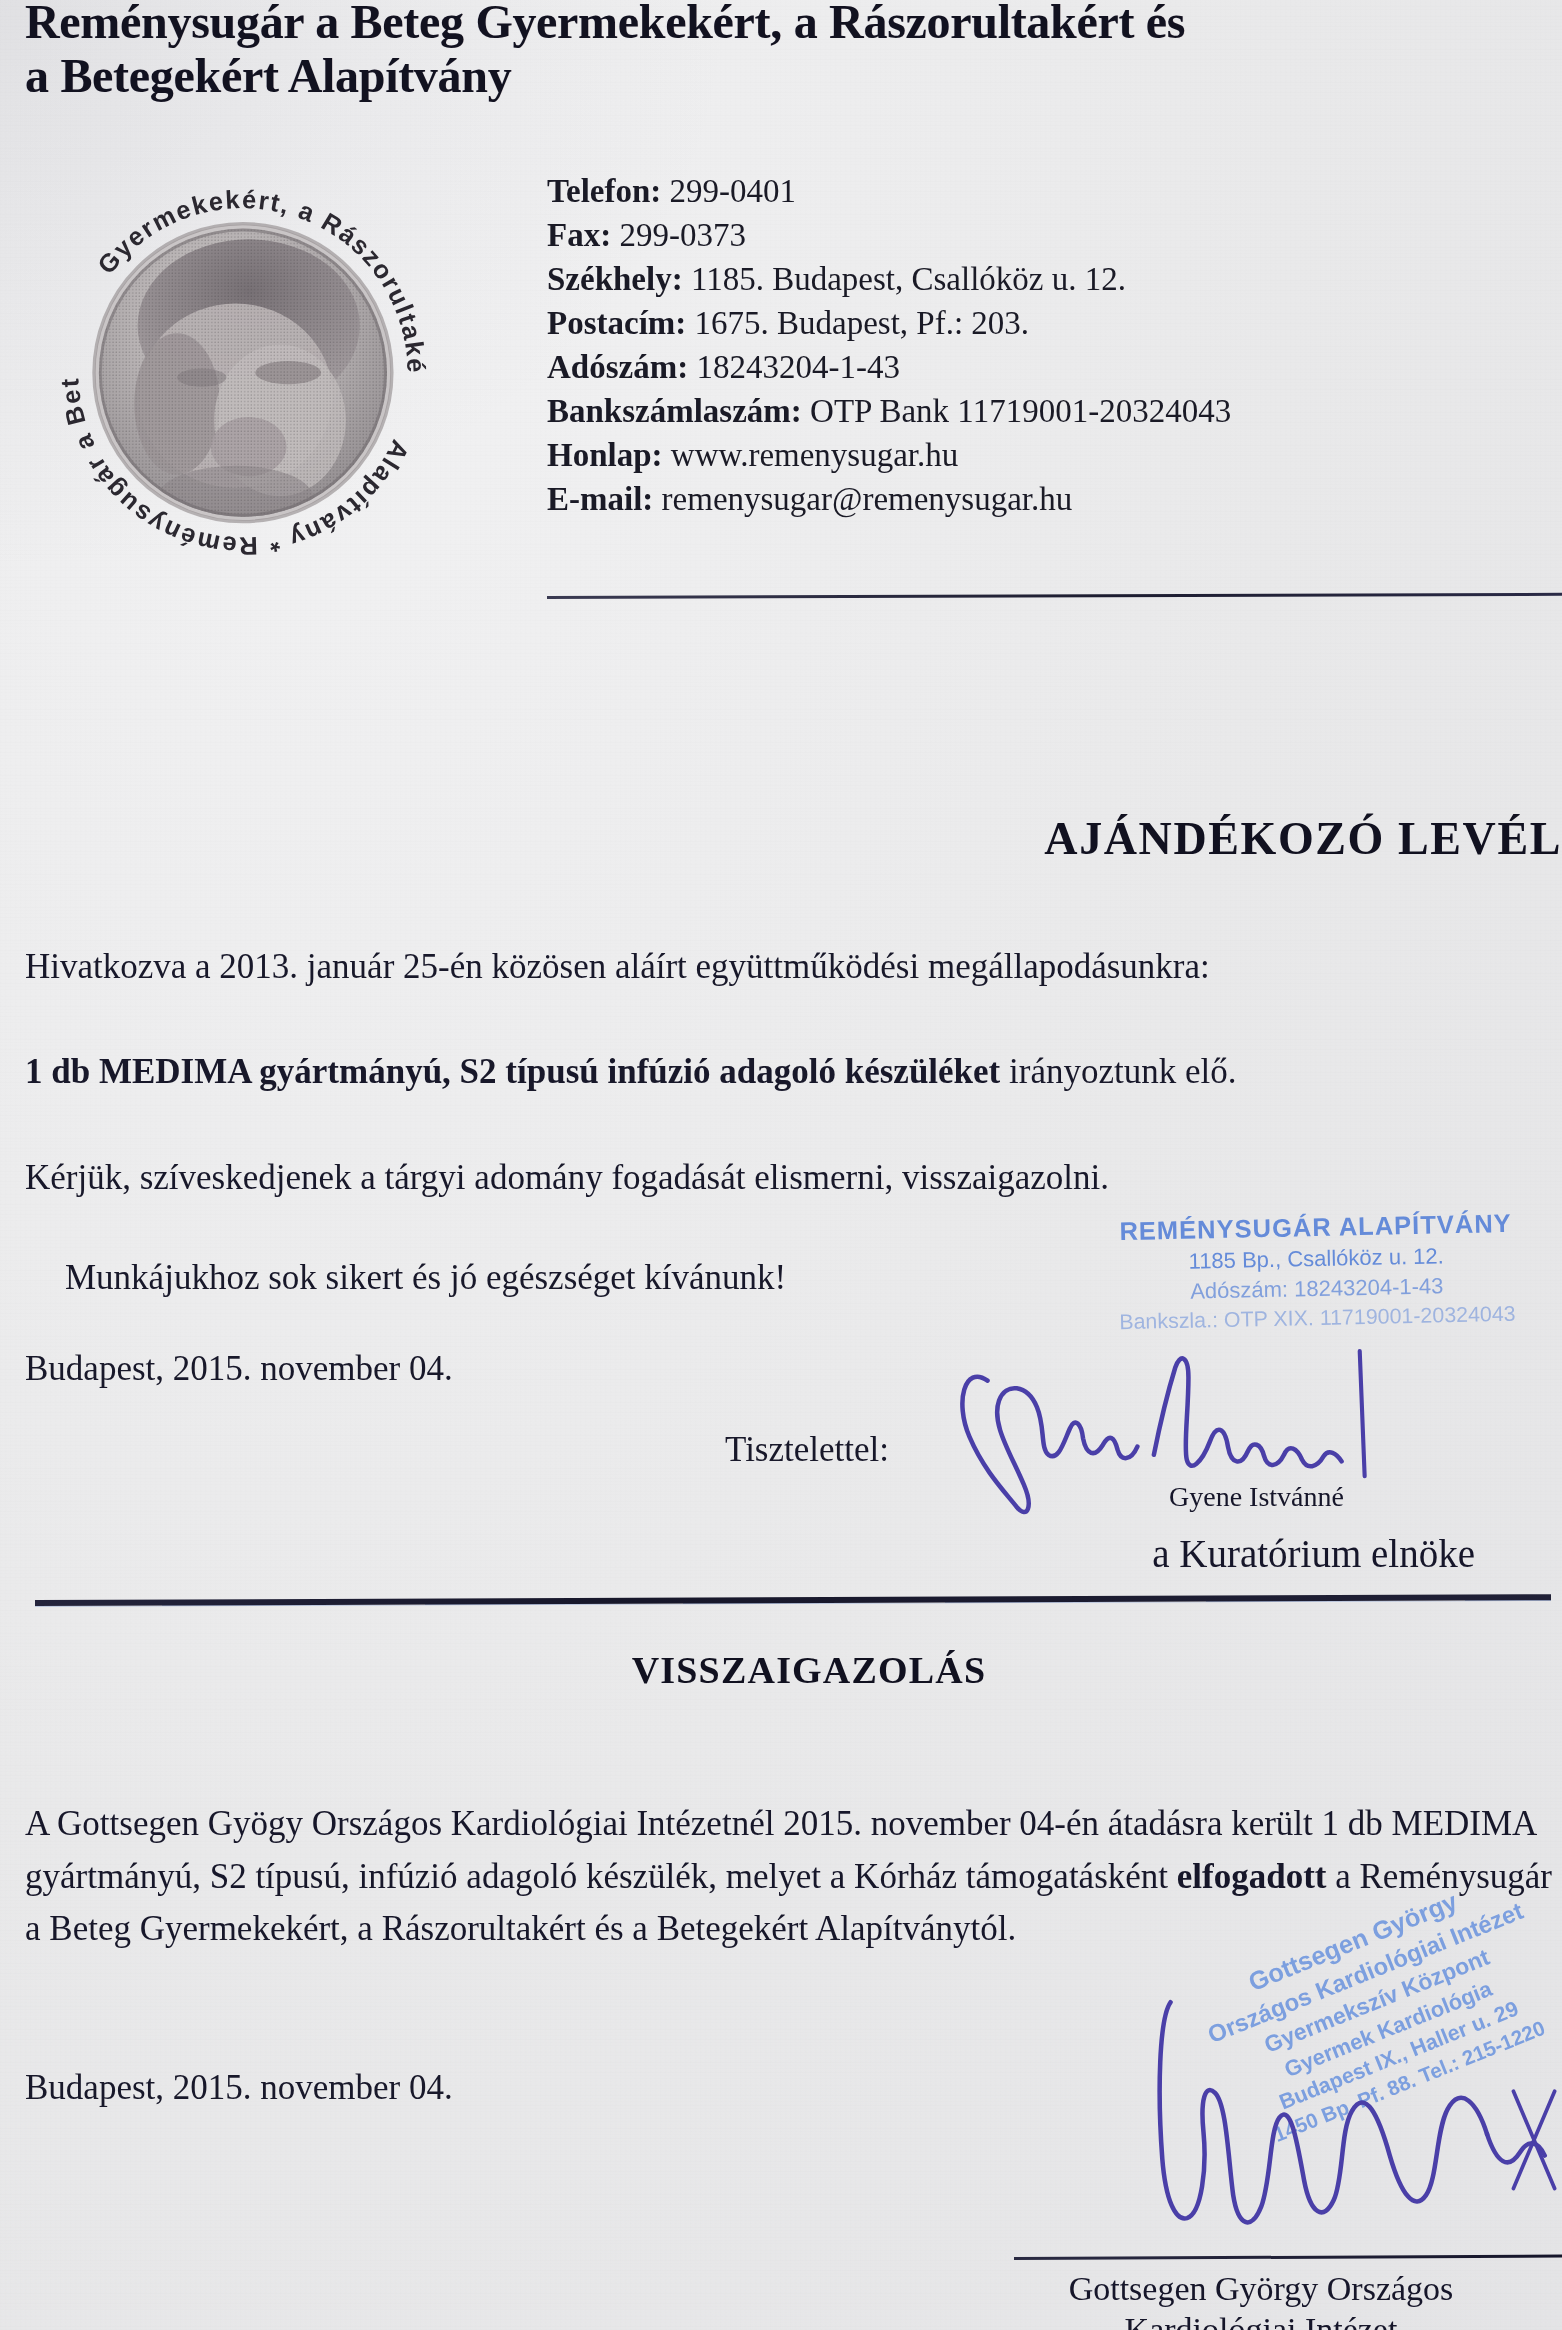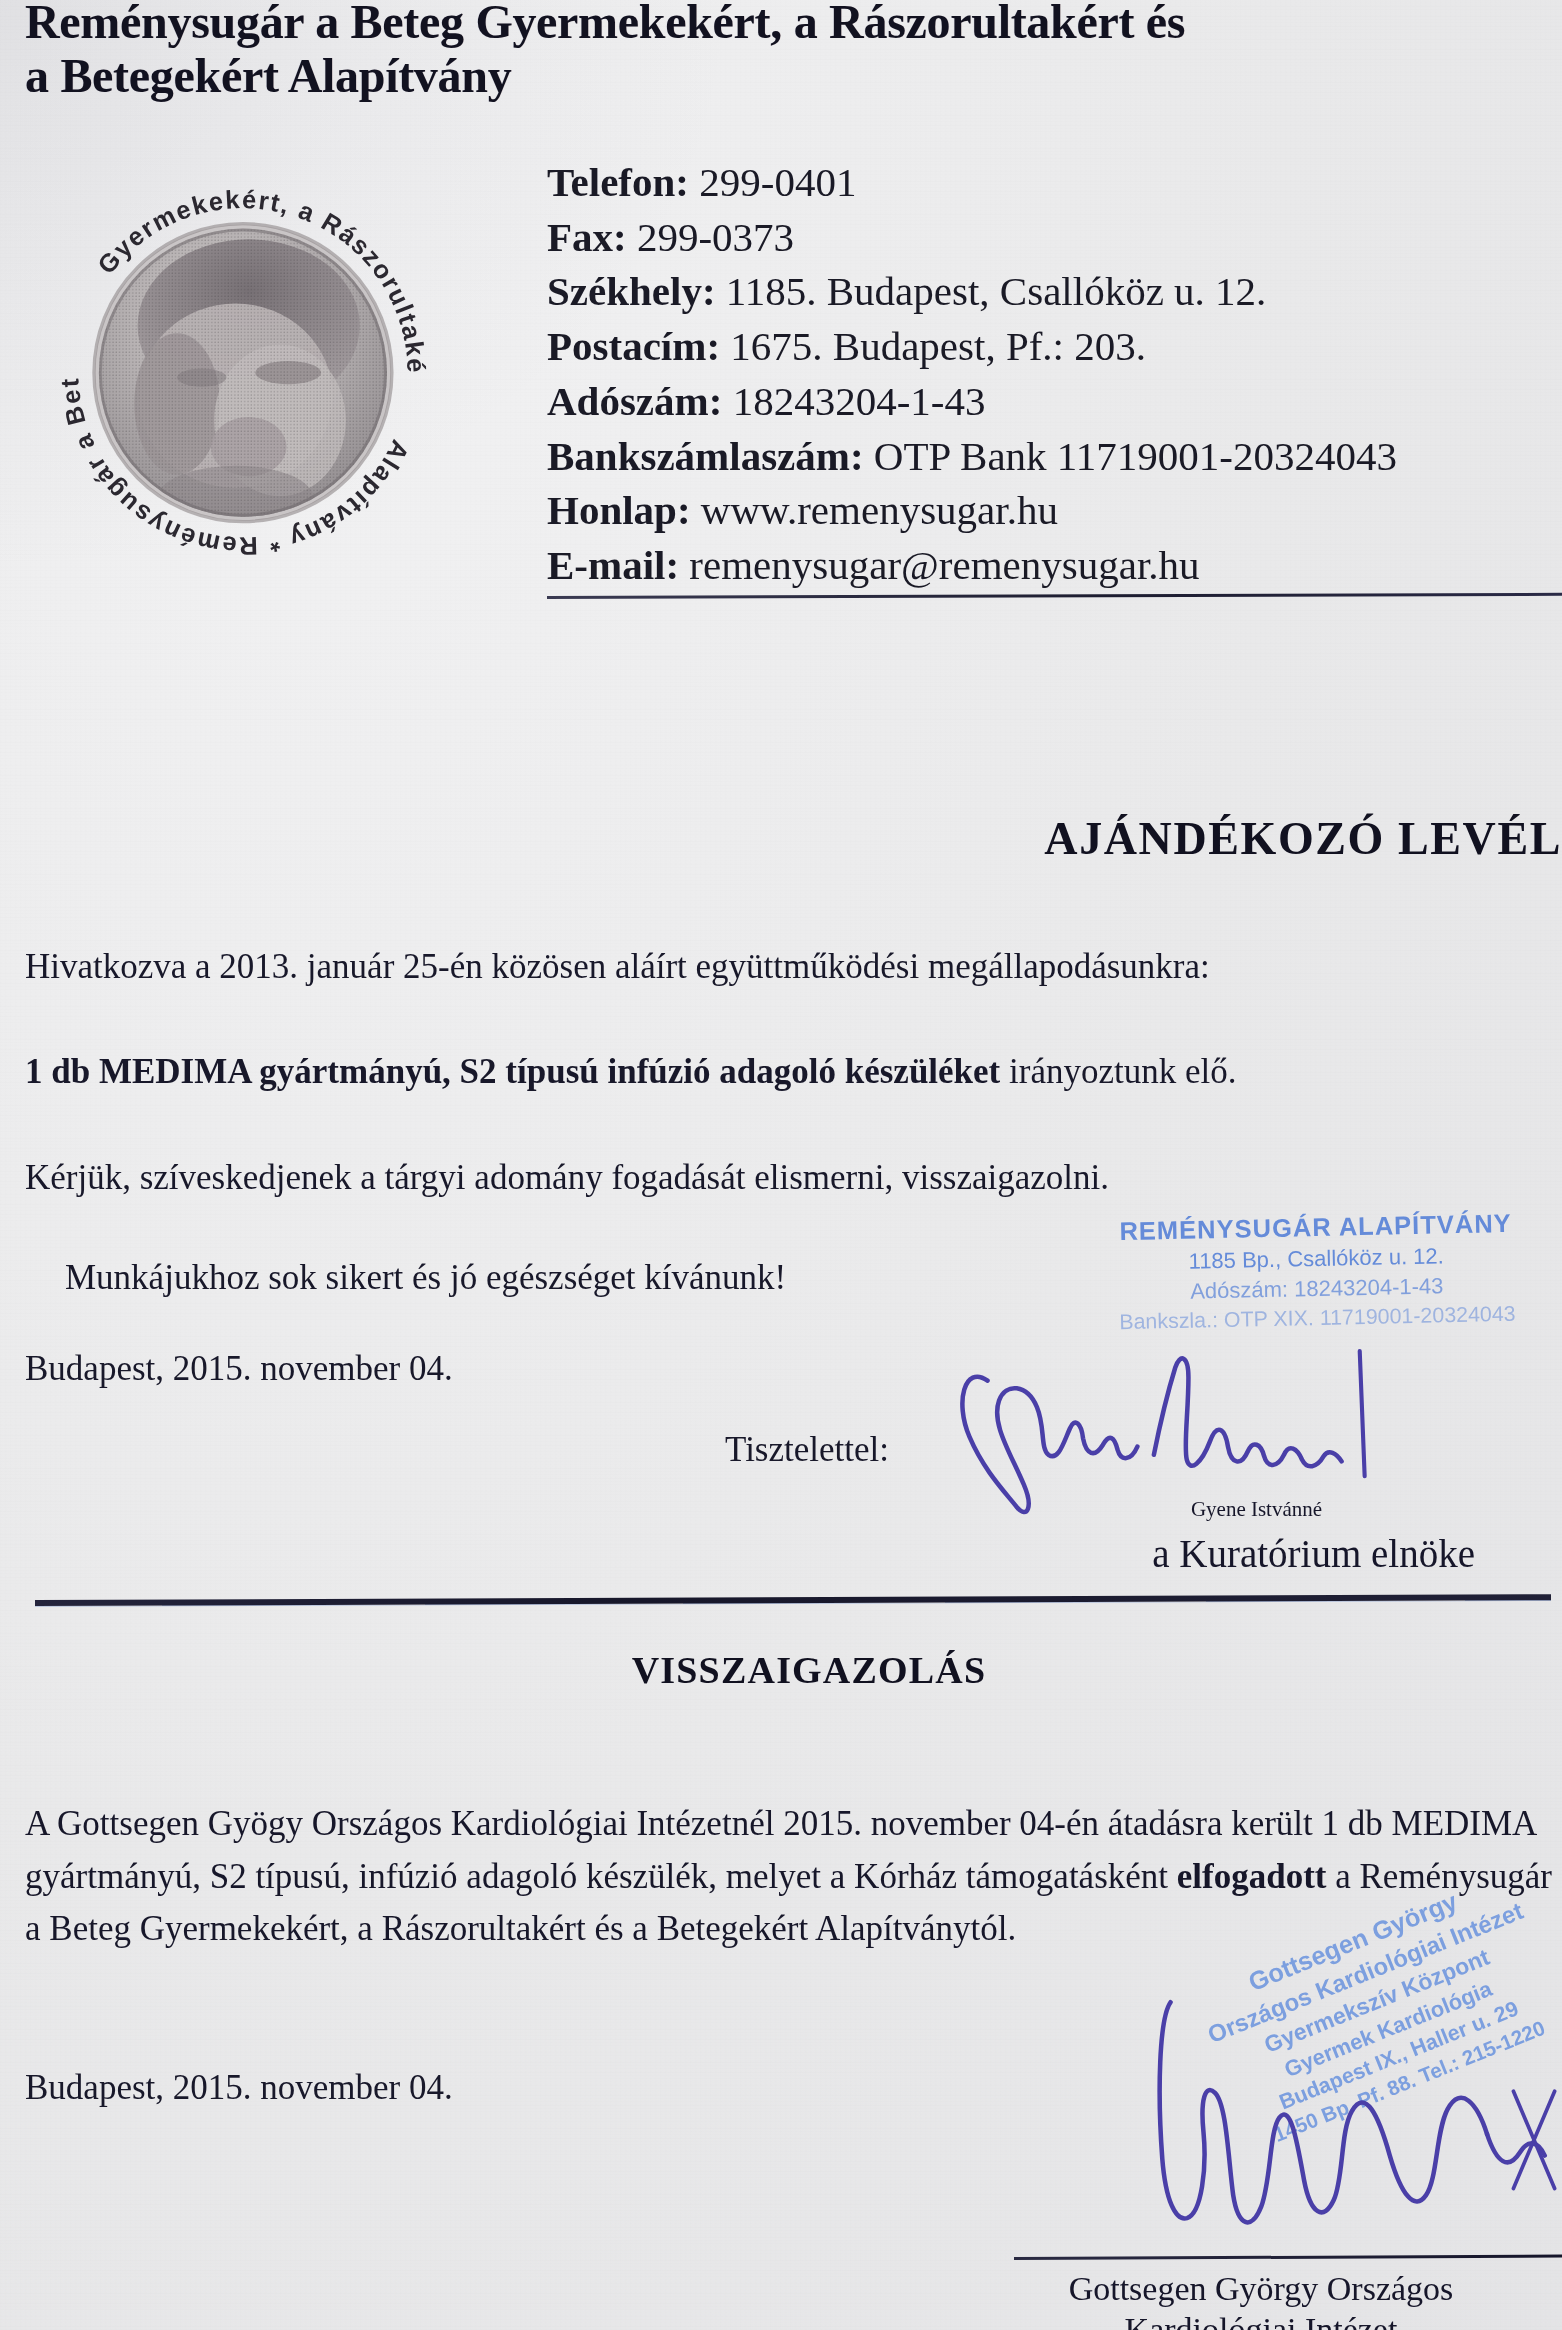--- a/index.html
+++ b/index.html
@@ -42,22 +42,22 @@
   }
 
   
   .seal{
     position:absolute;left:33px;top:157px;width:461px;height:428px;
   }
   .seal svg{display:block;}
 
   
   .contact{
-    position:absolute;left:547px;top:155px;width:997px;
-    font-size:41px;line-height:1.335;
+    position:absolute;left:547px;top:169px;width:997px;
+    font-size:33px;line-height:1.335;
     color:#1a1a26;
   }
   .contact .row{white-space:nowrap;}
   .contact .lbl{font-weight:bold;}
   .hrule-head{
     position:absolute;left:547px;top:596px;width:1015px;height:2.5px;
     background:linear-gradient(90deg,#3a3a52,#1d1d30 55%, #2a2a46);
     transform:rotate(-0.18deg);transform-origin:left center;
   }
 
@@ -76,21 +76,21 @@
   .p-ref{left:25px;top:943px;width:1516px;}
   .p-item{left:25px;top:1048px;width:1524px;}
   .p-item b{font-weight:bold;}
   .p-ask{left:25px;top:1154px;width:1516px;}
   .p-wish{left:25px;top:1254px;width:1516px;margin-left:40px;}
   .p-date1{left:25px;top:1345px;}
   .p-regards{left:725px;top:1426px;font-size:35px;}
 
   .sig-name{
     position:absolute;left:1063px;top:1481px;width:387px;text-align:center;
-    font-size:21px;color:#16162a;margin-top:16px;
+    font-size:28px;color:#16162a;
   }
   .sig-role{
     position:absolute;left:1038px;top:1531px;width:437px;text-align:right;
     font-size:39px;color:#16162a;
   }
 
   
   .hrule-main{
     position:absolute;left:35px;top:1600px;width:1516px;height:5.8px;
     background:linear-gradient(90deg,#24243c,#17172a 40%,#202036);

